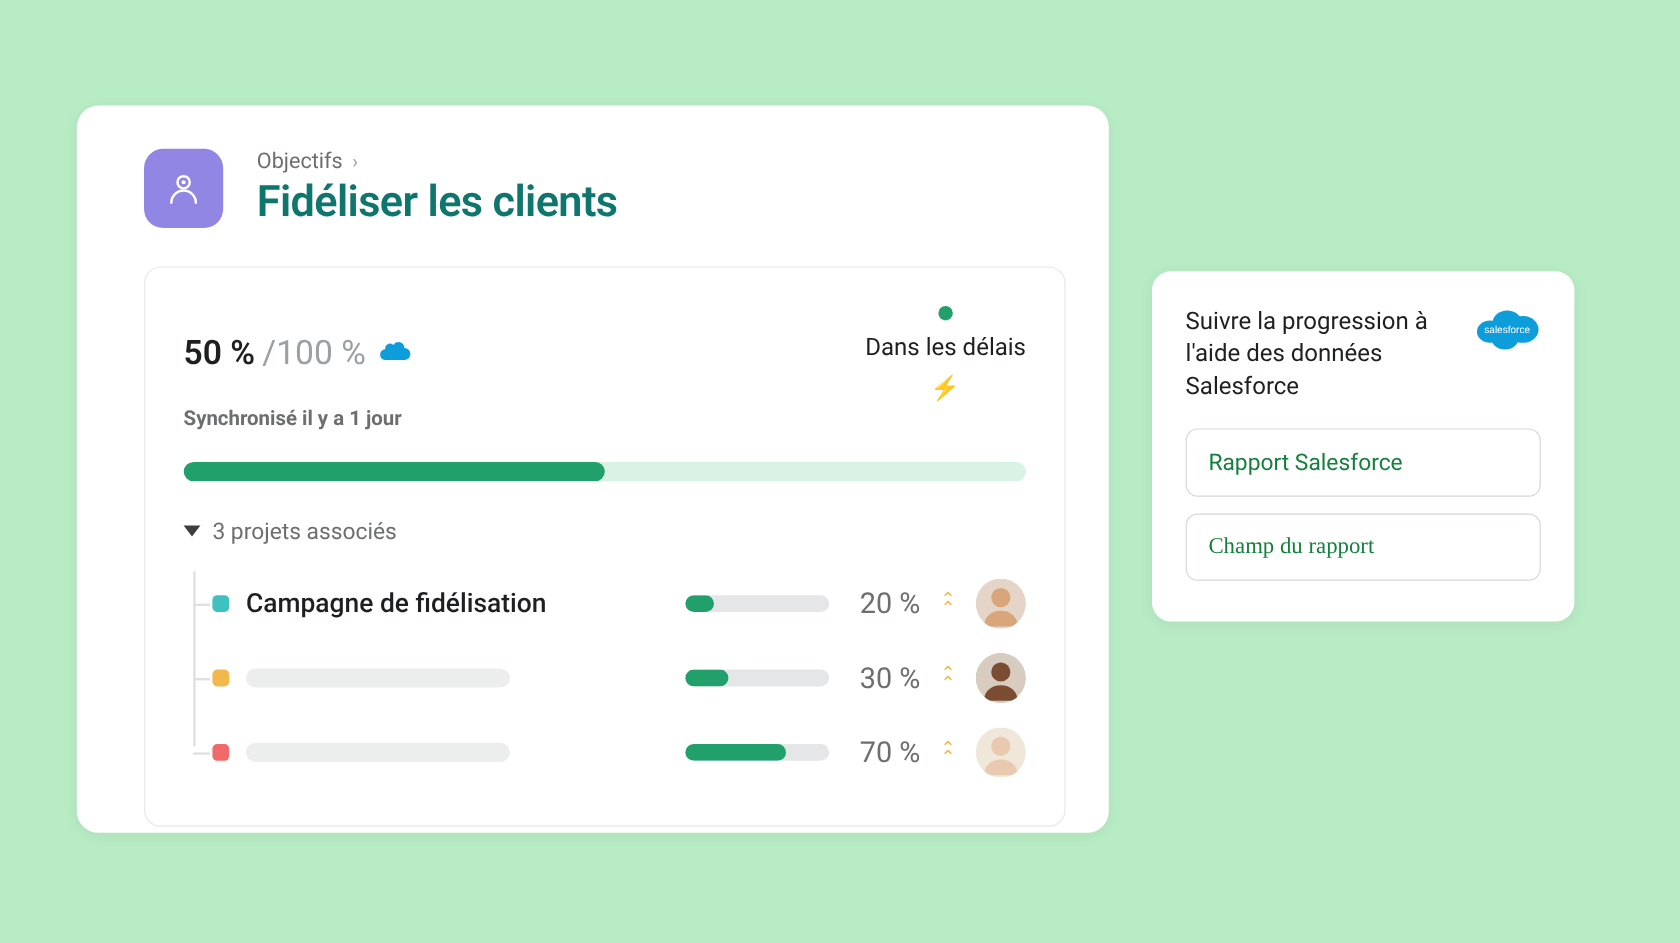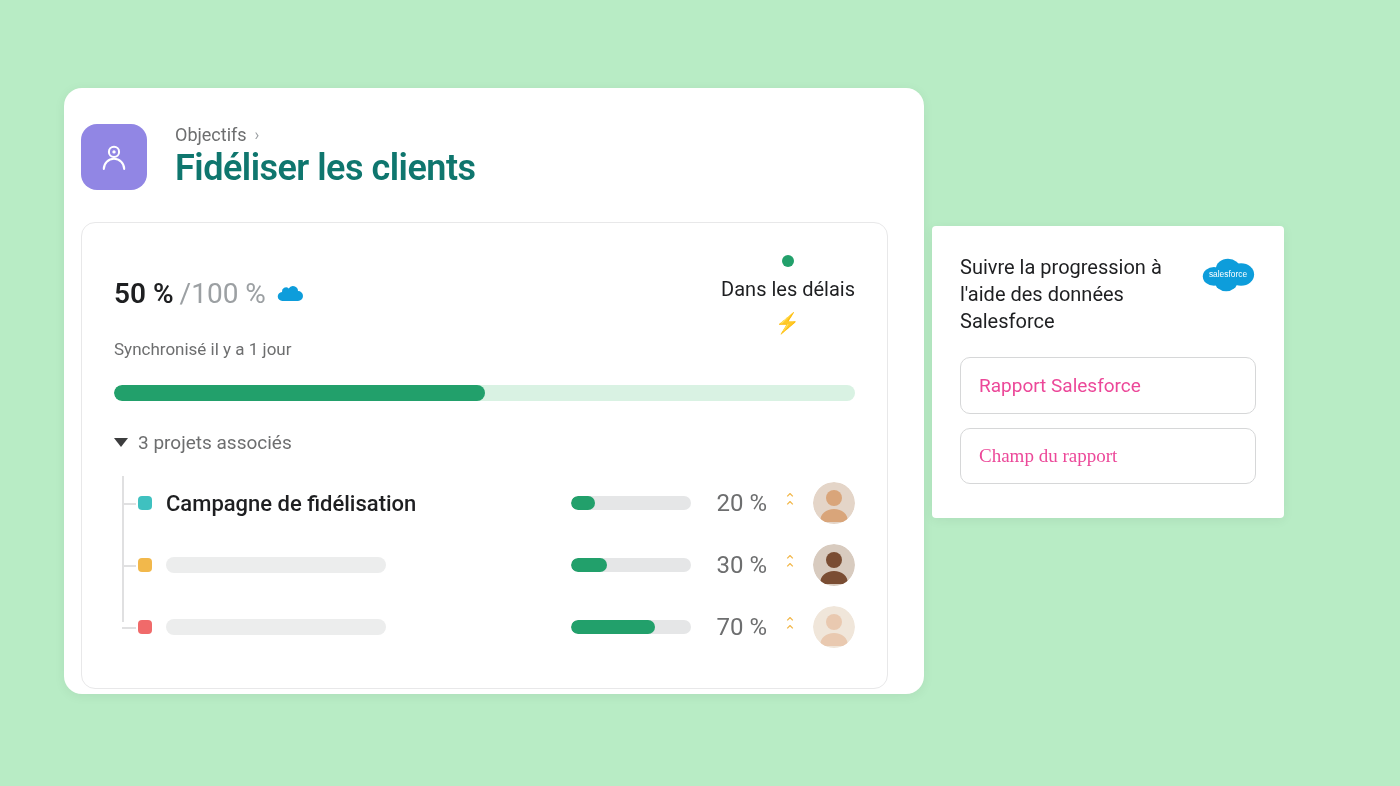--- a/index.html
+++ b/index.html
@@ -13,21 +13,21 @@
   }
   .main-card {
     position: absolute;
     left: 64px;
     top: 88px;
     width: 860px;
     height: 606px;
     background: #fff;
     border-radius: 18px;
     box-shadow: 0 2px 12px rgba(0,0,0,0.06);
-    padding: 36px 36px 40px 17px;
+    padding: 36px 36px 40px 56px;
   }
   .header {
     display: flex;
     align-items: flex-start;
     gap: 28px;
     margin-bottom: 32px;
   }
   .app-icon {
     width: 66px;
     height: 66px;
@@ -86,20 +86,21 @@
   .status-dot {
     width: 12px; height: 12px; border-radius: 50%;
     background: #22a06b;
     display: inline-block;
   }
   .bolt { font-size: 20px; }
   .sync-text {
     font-size: 17px;
     color: #6d6e6f;
     margin-bottom: 26px;
+    font-weight: bold;
   }
   .big-bar {
     width: 100%;
     height: 16px;
     background: #d9f2e3;
     border-radius: 8px;
     overflow: hidden;
     margin-bottom: 30px;
   }
   .big-bar-fill {
@@ -200,25 +201,25 @@
   .avatar {
     width: 42px; height: 42px; border-radius: 50%;
     flex-shrink: 0;
     display: flex; align-items: center; justify-content: center;
     overflow: hidden;
   }
   .avatar svg { width: 100%; height: 100%; }
   
   .side-card {
     position: absolute;
-    left: 932px;
+    left: 960px;
     top: 226px;
     width: 352px;
     background: #fff;
-    border-radius: 4px;
+    border-radius: 16px;
     box-shadow: 0 2px 12px rgba(0,0,0,0.06);
     padding: 28px 28px 30px 28px;
   }
   .side-header {
     display: flex;
     align-items: flex-start;
     gap: 14px;
     margin-bottom: 22px;
   }
   .side-title {
@@ -228,21 +229,21 @@
     flex: 1;
     font-weight: 400;
   }
   .sf-badge { width: 56px; flex-shrink: 0; }
   .side-input {
     width: 100%;
     border: 1px solid #d6d7d8;
     border-radius: 10px;
     padding: 16px 18px;
     font-size: 19px;
-    color: #ec4899;
+    color: #15803d;
     background: #fff;
     margin-bottom: 14px;
     cursor: pointer;
   }
   .side-input:last-child { margin-bottom: 4px; font-family: Liberation Serif, serif; }
 </style>
 </head>
 <body>
 
 <div class="main-card">

